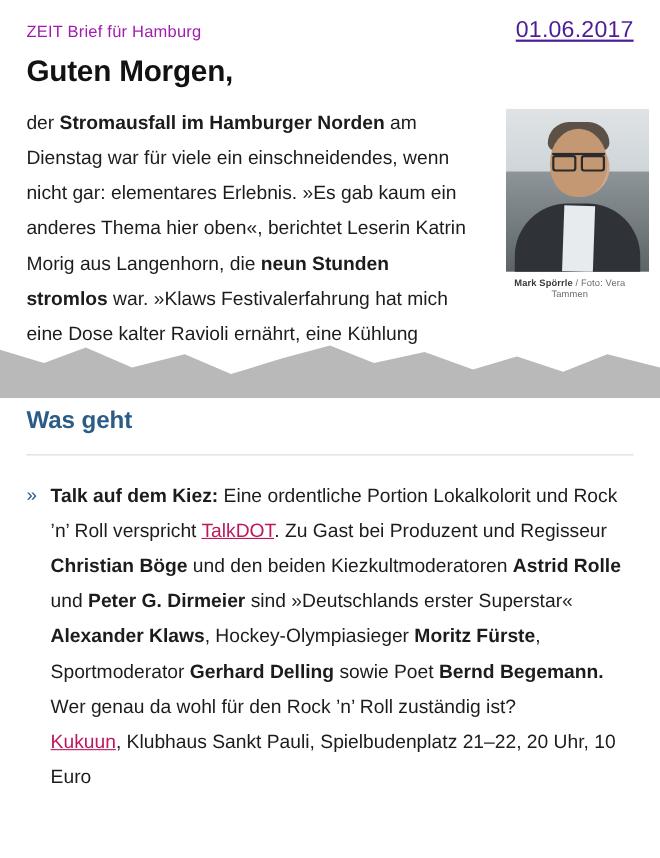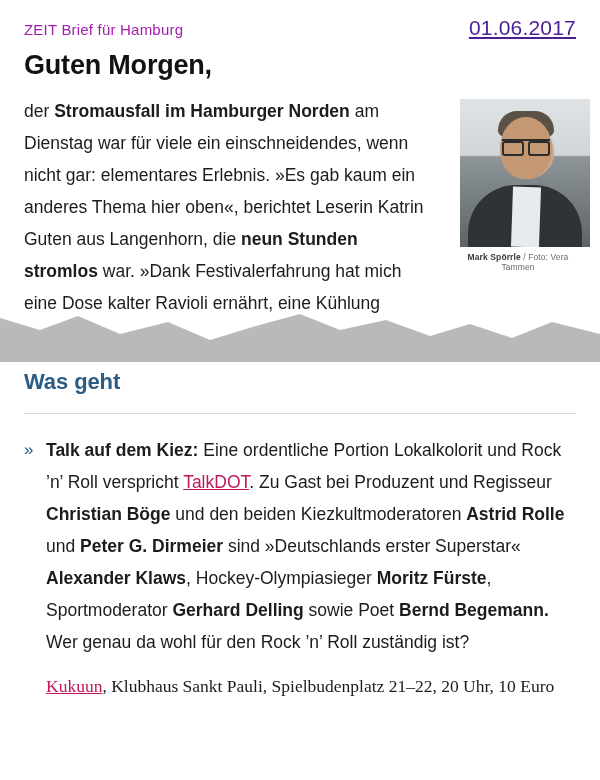--- a/index.html
+++ b/index.html
@@ -175,21 +175,21 @@
     line-height: 32px;
     color: #1c1c1c;
   }
   .item .body b { font-weight: bold; }
   .item .body a {
     color: #be185d;
     text-decoration: underline;
   }
   .item .body .loc a { font-weight: normal; }
   .item .body p { margin: 0; }
-  .item .body p + p { margin-top: 12px; font-family: Liberation Serif, serif; }
+  .item .body p + p { margin-top: 0; }
 </style>
 </head>
 <body>
 
 <div class="page">
 
   <div class="masthead">
     <span class="brand">ZEIT Brief für Hamburg</span>
     <span class="date">01.06.2017</span>
   </div>
@@ -203,21 +203,21 @@
         <div class="head"></div>
         <div class="glasses"></div>
         <div class="shoulders"></div>
         <div class="shirt"></div>
       </div>
       <div class="caption">
         <b>Mark Spörrle</b><span> / Foto: Vera Tammen</span>
       </div>
     </div>
 
-    <p><span>der </span><b>Stromausfall im Hamburger Norden</b><span> am Dienstag war für viele ein einschneidendes, wenn nicht gar: elementares Erlebnis. »Es gab kaum ein anderes Thema hier oben«, berichtet Leserin Katrin Guten aus Langenhorn, die </span><b>neun Stunden stromlos</b><span> war. »Dank Festivalerfahrung hat mich eine Dose kalter Ravioli ernährt, </span><span>eine Kühlung</span></p>
+    <p><span>der </span><b>Stromausfall im Hamburger Norden</b><span> am Dienstag war für viele ein einschneidendes, wenn nicht gar: elementares Erlebnis. »Es gab kaum ein anderes Thema hier oben«, berichtet Leserin Katrin Morig aus Langenhorn, die </span><b>neun Stunden stromlos</b><span> war. »Klaws Festivalerfahrung hat mich eine Dose kalter Ravioli ernährt, </span><span>eine Kühlung</span></p>
   </div>
 
   <div class="divider-band">
     <svg width="600" height="62" viewBox="0 0 600 62" preserveAspectRatio="none" aria-hidden="true">
       <path d="M0,18 L40,30 L78,16 L120,34 L168,22 L210,40 L256,26 L300,14 L340,30 L386,20 L430,36 L470,24 L512,38 L552,22 L600,34 L600,62 L0,62 Z" fill="#b9b9b9"></path>
     </svg>
   </div>
 
   <h2 class="section-title">Was geht</h2>
   <div class="rule"></div>

